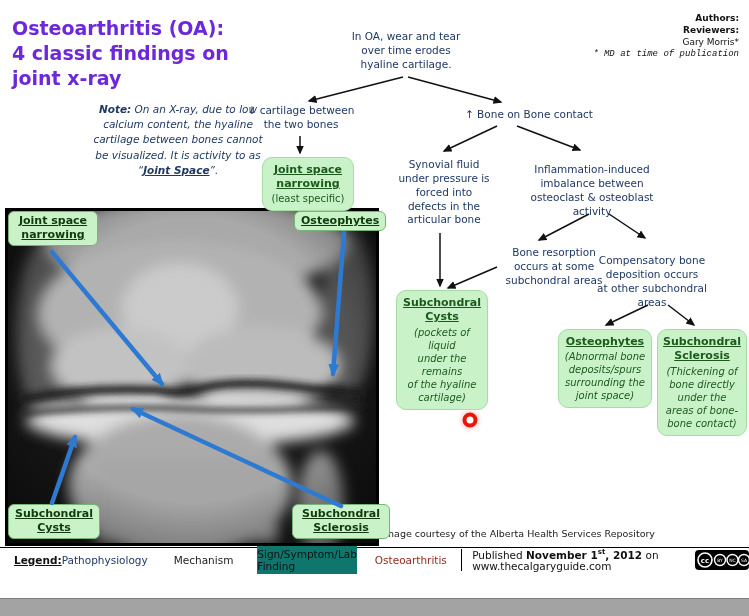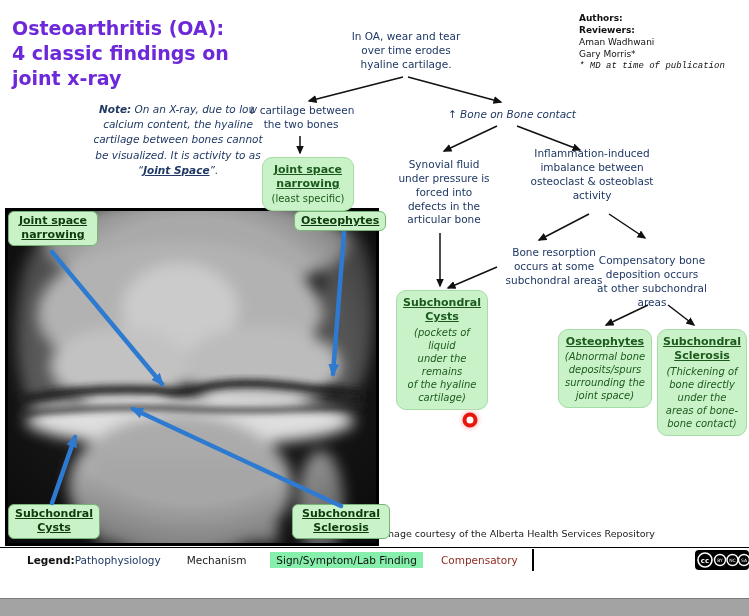--- a/index.html
+++ b/index.html
@@ -3,21 +3,21 @@
 <meta charset="utf-8">
 <style>
   html,body{margin:0;padding:0;background:#ffffff;}
   #canvas{
     position:relative;width:749px;height:616px;background:#ffffff;
     font-family:"DejaVu Sans","Liberation Sans",sans-serif;overflow:hidden;
   }
   .abs{position:absolute;}
   
   .title{left:12px;top:16px;width:260px;font-size:19px;font-weight:bold;color:#6d28d9;line-height:1.32;white-space:pre-line;}
-  .credits{right:10px;top:12px;width:160px;font-size:9px;color:#111;line-height:12px;}
+  .credits{right:10px;top:12px;width:160px;text-align:right;font-size:9px;color:#111;line-height:12px;}
   .credits .b{font-weight:bold;}
   .credits .i{font-style:italic;font-family:Liberation Mono, monospace;}
   
   .note{left:88px;top:102px;width:180px;text-align:center;font-style:italic;
         font-size:10.5px;color:#1f3864;line-height:1.45;}
   .note .nb{font-weight:bold;}
   .note .term{font-weight:bold;text-decoration:underline;}
   
   .fnode{color:#1f3864;font-size:10.5px;line-height:1.32;text-align:center;white-space:pre-line;z-index:2;}
   
@@ -30,65 +30,64 @@
   .xray{left:5px;top:208px;width:374px;height:338px;background:#000;border:3px solid #000;z-index:1;box-sizing:border-box;}
   .xlabel{background:#c9f2c9;border:1px solid #76b576;border-radius:6px;padding:2px 6px;
           font-weight:bold;font-size:11px;line-height:1.3;color:#0d3b0d;text-decoration:underline;
           text-align:center;white-space:pre-line;z-index:4;}
   .caption{left:382px;top:528px;font-size:9.5px;color:#1a1a1a;z-index:2;}
   
   .overlay{left:0;top:0;width:749px;height:616px;z-index:5;pointer-events:none;}
   
   .footer{left:0;top:547px;width:749px;height:24px;border-top:1.6px solid #000;
           display:flex;align-items:center;font-size:10.5px;color:#111;z-index:6;background:#fff;}
-  .footer .lg{font-weight:bold;margin-left:27px;}
+  .footer .lg{font-weight:bold;margin-left:14px;text-decoration:underline;}
   .leg-patho{color:#1f3864;}
   .leg-mech{color:#1a1a1a;margin-left:26px;}
-  .leg-sign{color:#111;background:#86efac;margin-left:24px;padding:2px 6px;}
+  .leg-sign{color:#111;background:#0f766e;margin-left:24px;padding:2px 0;}
   .leg-comp{color:#8f2a21;margin-left:18px;}
   .vdiv{width:2px;height:22px;background:#000;margin-left:14px;}
   .pub{margin-left:10px;color:#111;}
   .pub .b{font-weight:bold;}
   .pub sup{font-size:7px;font-weight:bold;}
   .ccwrap{margin-left:auto;display:flex;align-items:center;}
   .bottom-band{left:0;top:598px;width:749px;height:18px;background:#a3a3a3;border-top:1px solid #7c7c7c;z-index:7;}
 </style>
 </head>
 <body>
 
 <div id="canvas">
 
   <div class="abs title">Osteoarthritis (OA):
 4 classic findings on
 joint x-ray</div>
 
   <div class="abs credits">
     <div class="b">Authors:</div>
     <div class="b">Reviewers:</div>
-    <div>Aman Wadhwani</div>
     <div>Gary Morris*</div>
     <div class="i">* MD at time of publication</div>
   </div>
 
   <div class="abs note">
     <span class="nb">Note:</span><span> On an X-ray, due to low calcium content, the hyaline cartilage between bones cannot be visualized. It is activity to as “</span><span class="term">Joint Space</span><span>”.</span>
   </div>
 
   <div class="abs fnode" style="left:330px;top:30px;width:152px;">In OA, wear and tear
 over time erodes
 hyaline cartilage.</div>
   <div class="abs fnode" style="left:240px;top:104px;width:122px;">↓ cartilage between
 the two bones</div>
-  <div class="abs fnode" style="left:431px;top:108px;width:162px;font-style:italic;">↑ Bone on Bone contact</div>
+  <div class="abs fnode" style="left:448px;top:108px;width:162px;">↑ Bone on Bone contact</div>
   <div class="abs fnode" style="left:390px;top:158px;width:108px;">Synovial fluid
 under pressure is
 forced into
 defects in the
 articular bone</div>
-  <div class="abs fnode" style="left:518px;top:147px;width:148px;">Inflammation-induced
+  <div class="abs fnode" style="left:518px;top:163px;width:148px;">Inflammation-induced
 imbalance between
 osteoclast &amp; osteoblast
 activity</div>
   <div class="abs fnode" style="left:498px;top:246px;width:112px;">Bone resorption
 occurs at some
 subchondral areas</div>
   <div class="abs fnode" style="left:590px;top:254px;width:124px;">Compensatory bone
 deposition occurs
 at other subchondral
 areas</div>
@@ -209,22 +208,25 @@
       <circle cx="470" cy="420" r="14" fill="url(#glow)"></circle>
       <circle cx="470" cy="420" r="5.5" fill="#ffffff" stroke="#e8150b" stroke-width="4"></circle>
     </g>
   </svg>
 
   <div class="abs footer">
     <span class="lg">Legend:</span>
     <span class="leg-patho">Pathophysiology</span>
     <span class="leg-mech">Mechanism</span>
     <span class="leg-sign">Sign/Symptom/Lab Finding</span>
-    <span class="leg-comp">Compensatory</span>
+    <span class="leg-comp">Osteoarthritis</span>
     <span class="vdiv"></span>
+    <span class="pub">
+      <span>Published </span><span class="b">November 1</span><sup>st</sup><span class="b">, 2012</span><span> on www.thecalgaryguide.com</span>
+    </span>
     <span class="ccwrap">
       <svg width="54" height="20" viewBox="0 0 54 20">
         <rect x="0" y="0" width="54" height="20" rx="4" fill="#000"></rect>
         <circle cx="10" cy="10" r="7" fill="none" stroke="#fff" stroke-width="1.6"></circle>
         <text x="10" y="12.6" text-anchor="middle" font-size="7" font-weight="bold" fill="#fff" font-family="DejaVu Sans, sans-serif">cc</text>
         <circle cx="25" cy="10" r="5.5" fill="none" stroke="#fff" stroke-width="1.4"></circle>
         <text x="25" y="12" text-anchor="middle" font-size="4.5" fill="#fff" font-family="DejaVu Sans, sans-serif">BY</text>
         <circle cx="37.5" cy="10" r="5.5" fill="none" stroke="#fff" stroke-width="1.4"></circle>
         <text x="37.5" y="12" text-anchor="middle" font-size="4.5" fill="#fff" font-family="DejaVu Sans, sans-serif">NC</text>
         <circle cx="49" cy="10" r="5.5" fill="none" stroke="#fff" stroke-width="1.4"></circle>

